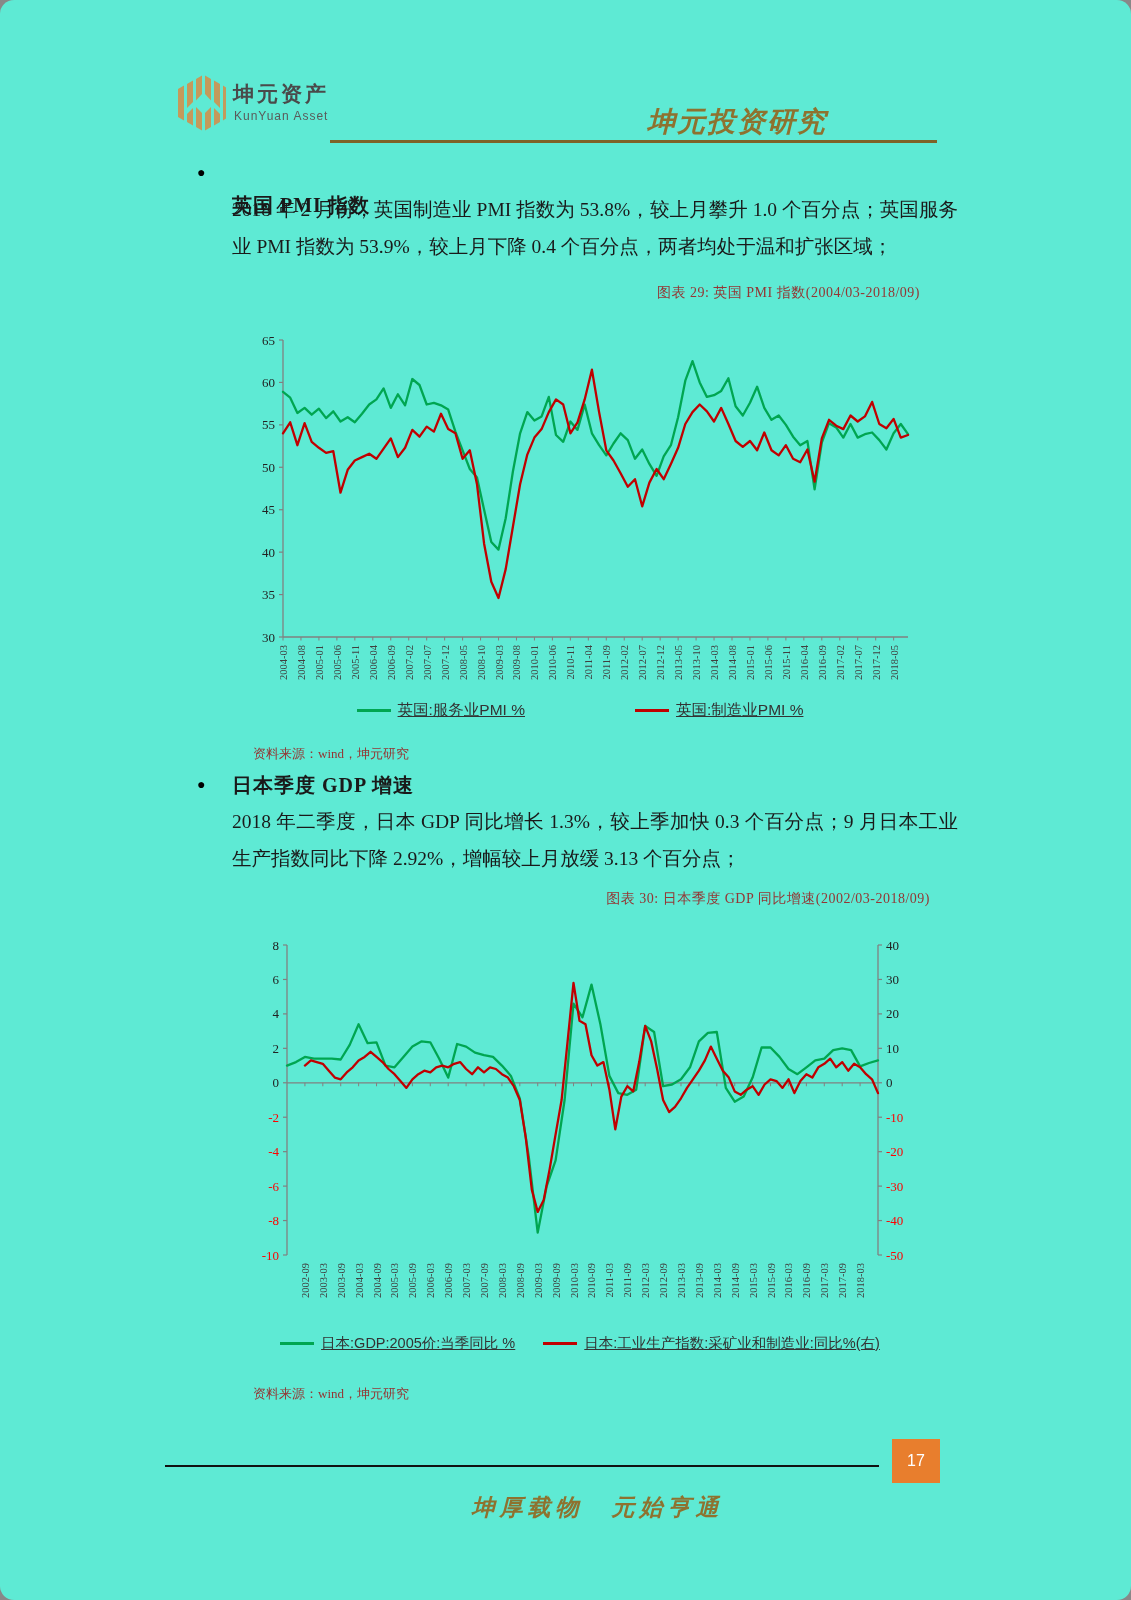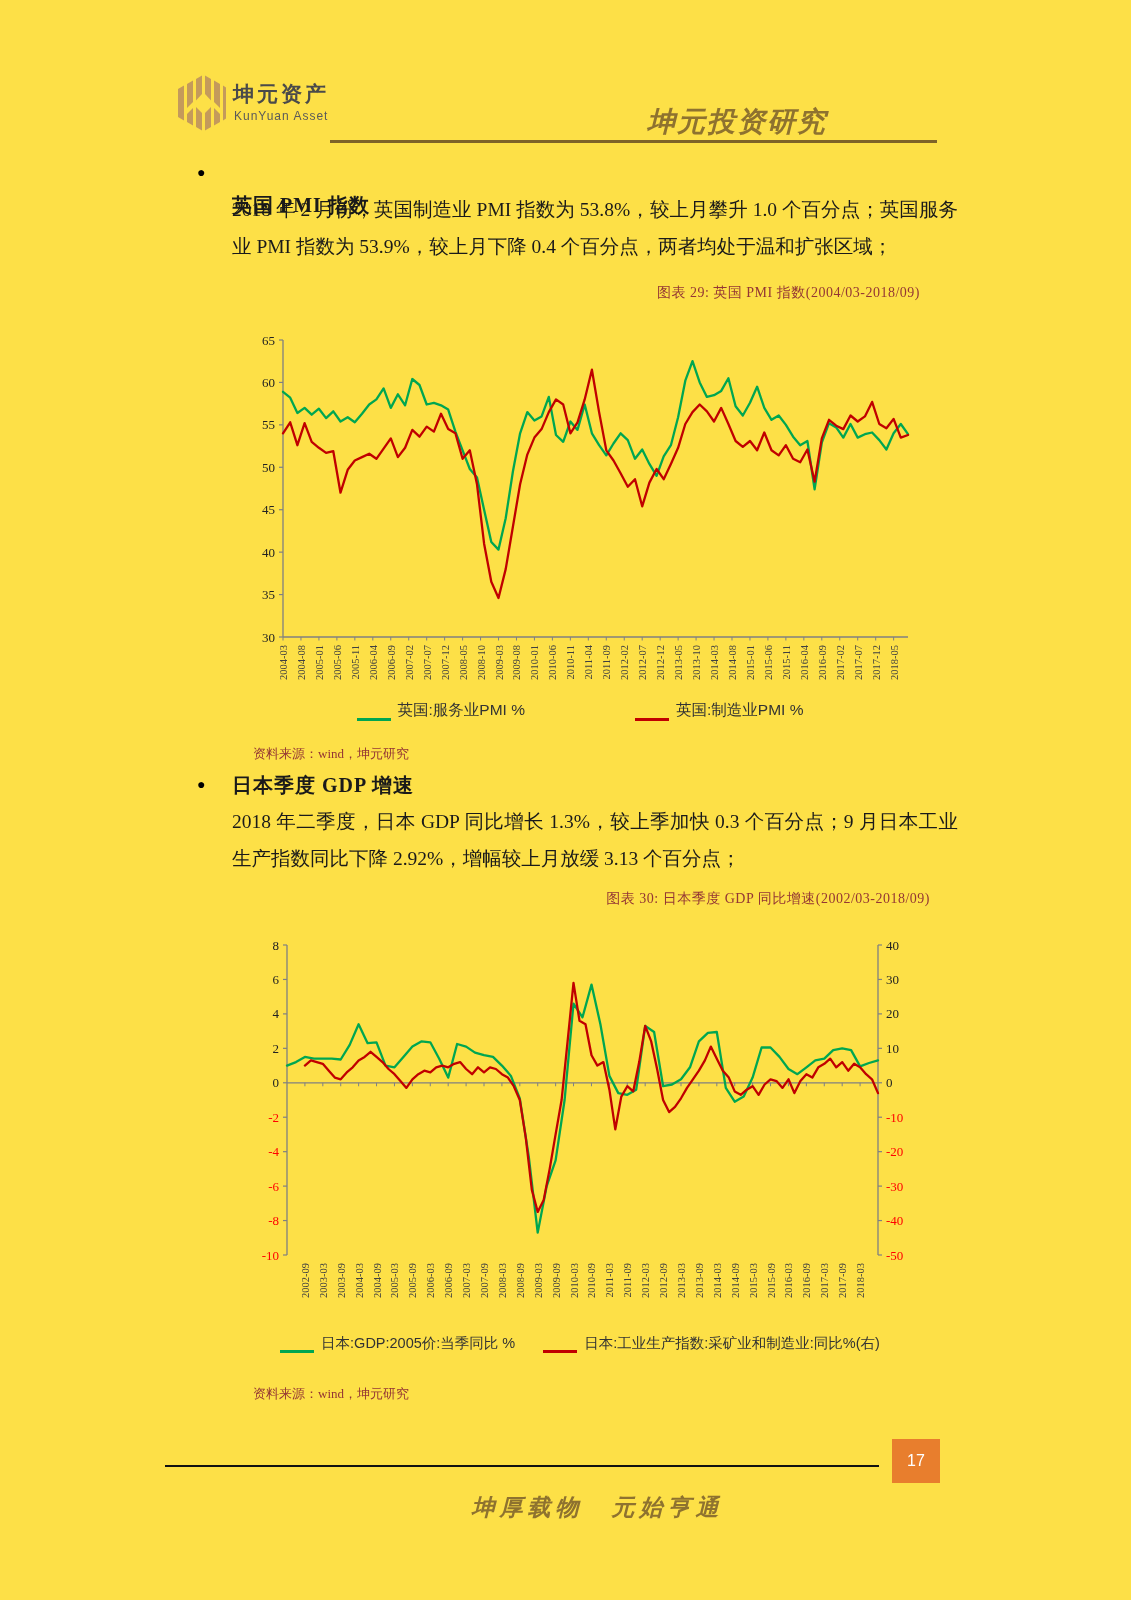--- a/index.html
+++ b/index.html
@@ -1,40 +1,40 @@
 <!DOCTYPE html>
 <html><head>
 <meta charset="utf-8">
 <style>
   html,body{margin:0;padding:0;background:#888;}
   .page{
-    position:relative;width:1131px;height:1600px;background:#fde047;
+    position:relative;width:1131px;height:1600px;background:#5eead4;
     margin:0 auto;overflow:hidden;
-    font-family:"Liberation Serif","DejaVu Serif",serif;color:#1a1a1a;
+    font-family:"Liberation Serif","DejaVu Serif",serif;color:#1a1a1a;border-radius:14px;
   }
   
   .logo-svg{position:absolute;left:178px;top:72px;}
   .logo-cn{position:absolute;left:233px;top:80px;font-family:"Liberation Sans","DejaVu Sans",sans-serif;
     font-weight:bold;font-size:21px;letter-spacing:3px;color:#4a4a4a;}
   .logo-en{position:absolute;left:234px;top:109px;font-family:"Liberation Sans","DejaVu Sans",sans-serif;
     font-size:12px;letter-spacing:1px;color:#5a5a5a;}
   .gold-rule{position:absolute;left:330px;top:140px;width:607px;height:3px;background:#7e6328;}
   .doc-title{position:absolute;left:537px;top:103px;width:400px;text-align:center;
     font-size:28px;font-weight:bold;font-style:italic;color:#8e722f;letter-spacing:2px;}
   
   .bullet{position:absolute;font-size:14px;color:#000;}
   .sec-heading{position:absolute;left:232px;font-size:20px;font-weight:bold;letter-spacing:1px;}
   .para{position:absolute;left:232px;width:726px;font-size:19.5px;line-height:37px;
     text-align:justify;text-justify:inter-ideograph;}
   .chart-title{position:absolute;text-align:right;font-size:14px;color:#943634;letter-spacing:0.5px;}
   .source{position:absolute;left:253px;font-size:13px;color:#943634;}
   .chart-svg{position:absolute;}
   .legend{position:absolute;display:flex;justify-content:center;align-items:center;
     font-family:"Liberation Sans","DejaVu Sans",sans-serif;color:#333;}
-  .legend .item{display:flex;align-items:flex-end;}
+  .legend .item{display:flex;align-items:center;text-decoration:underline;}
   .legend .swatch{display:inline-block;width:34px;height:3px;margin-right:7px;}
   
   .ytick{font-family:"Liberation Serif","DejaVu Serif",serif;font-size:13px;fill:#222;}
   .ytick.neg{fill:#ff0000;}
   .xtick{font-family:"Liberation Serif","DejaVu Serif",serif;font-size:10.5px;fill:#404040;}
   
   .footer-rule{position:absolute;left:165px;top:1465px;width:714px;height:2px;background:#111;}
   .page-badge{position:absolute;left:892px;top:1439px;width:48px;height:44px;background:#e87e2d;
     color:#fff;font-family:"Liberation Sans","DejaVu Sans",sans-serif;font-size:16px;
     display:flex;align-items:center;justify-content:center;}

